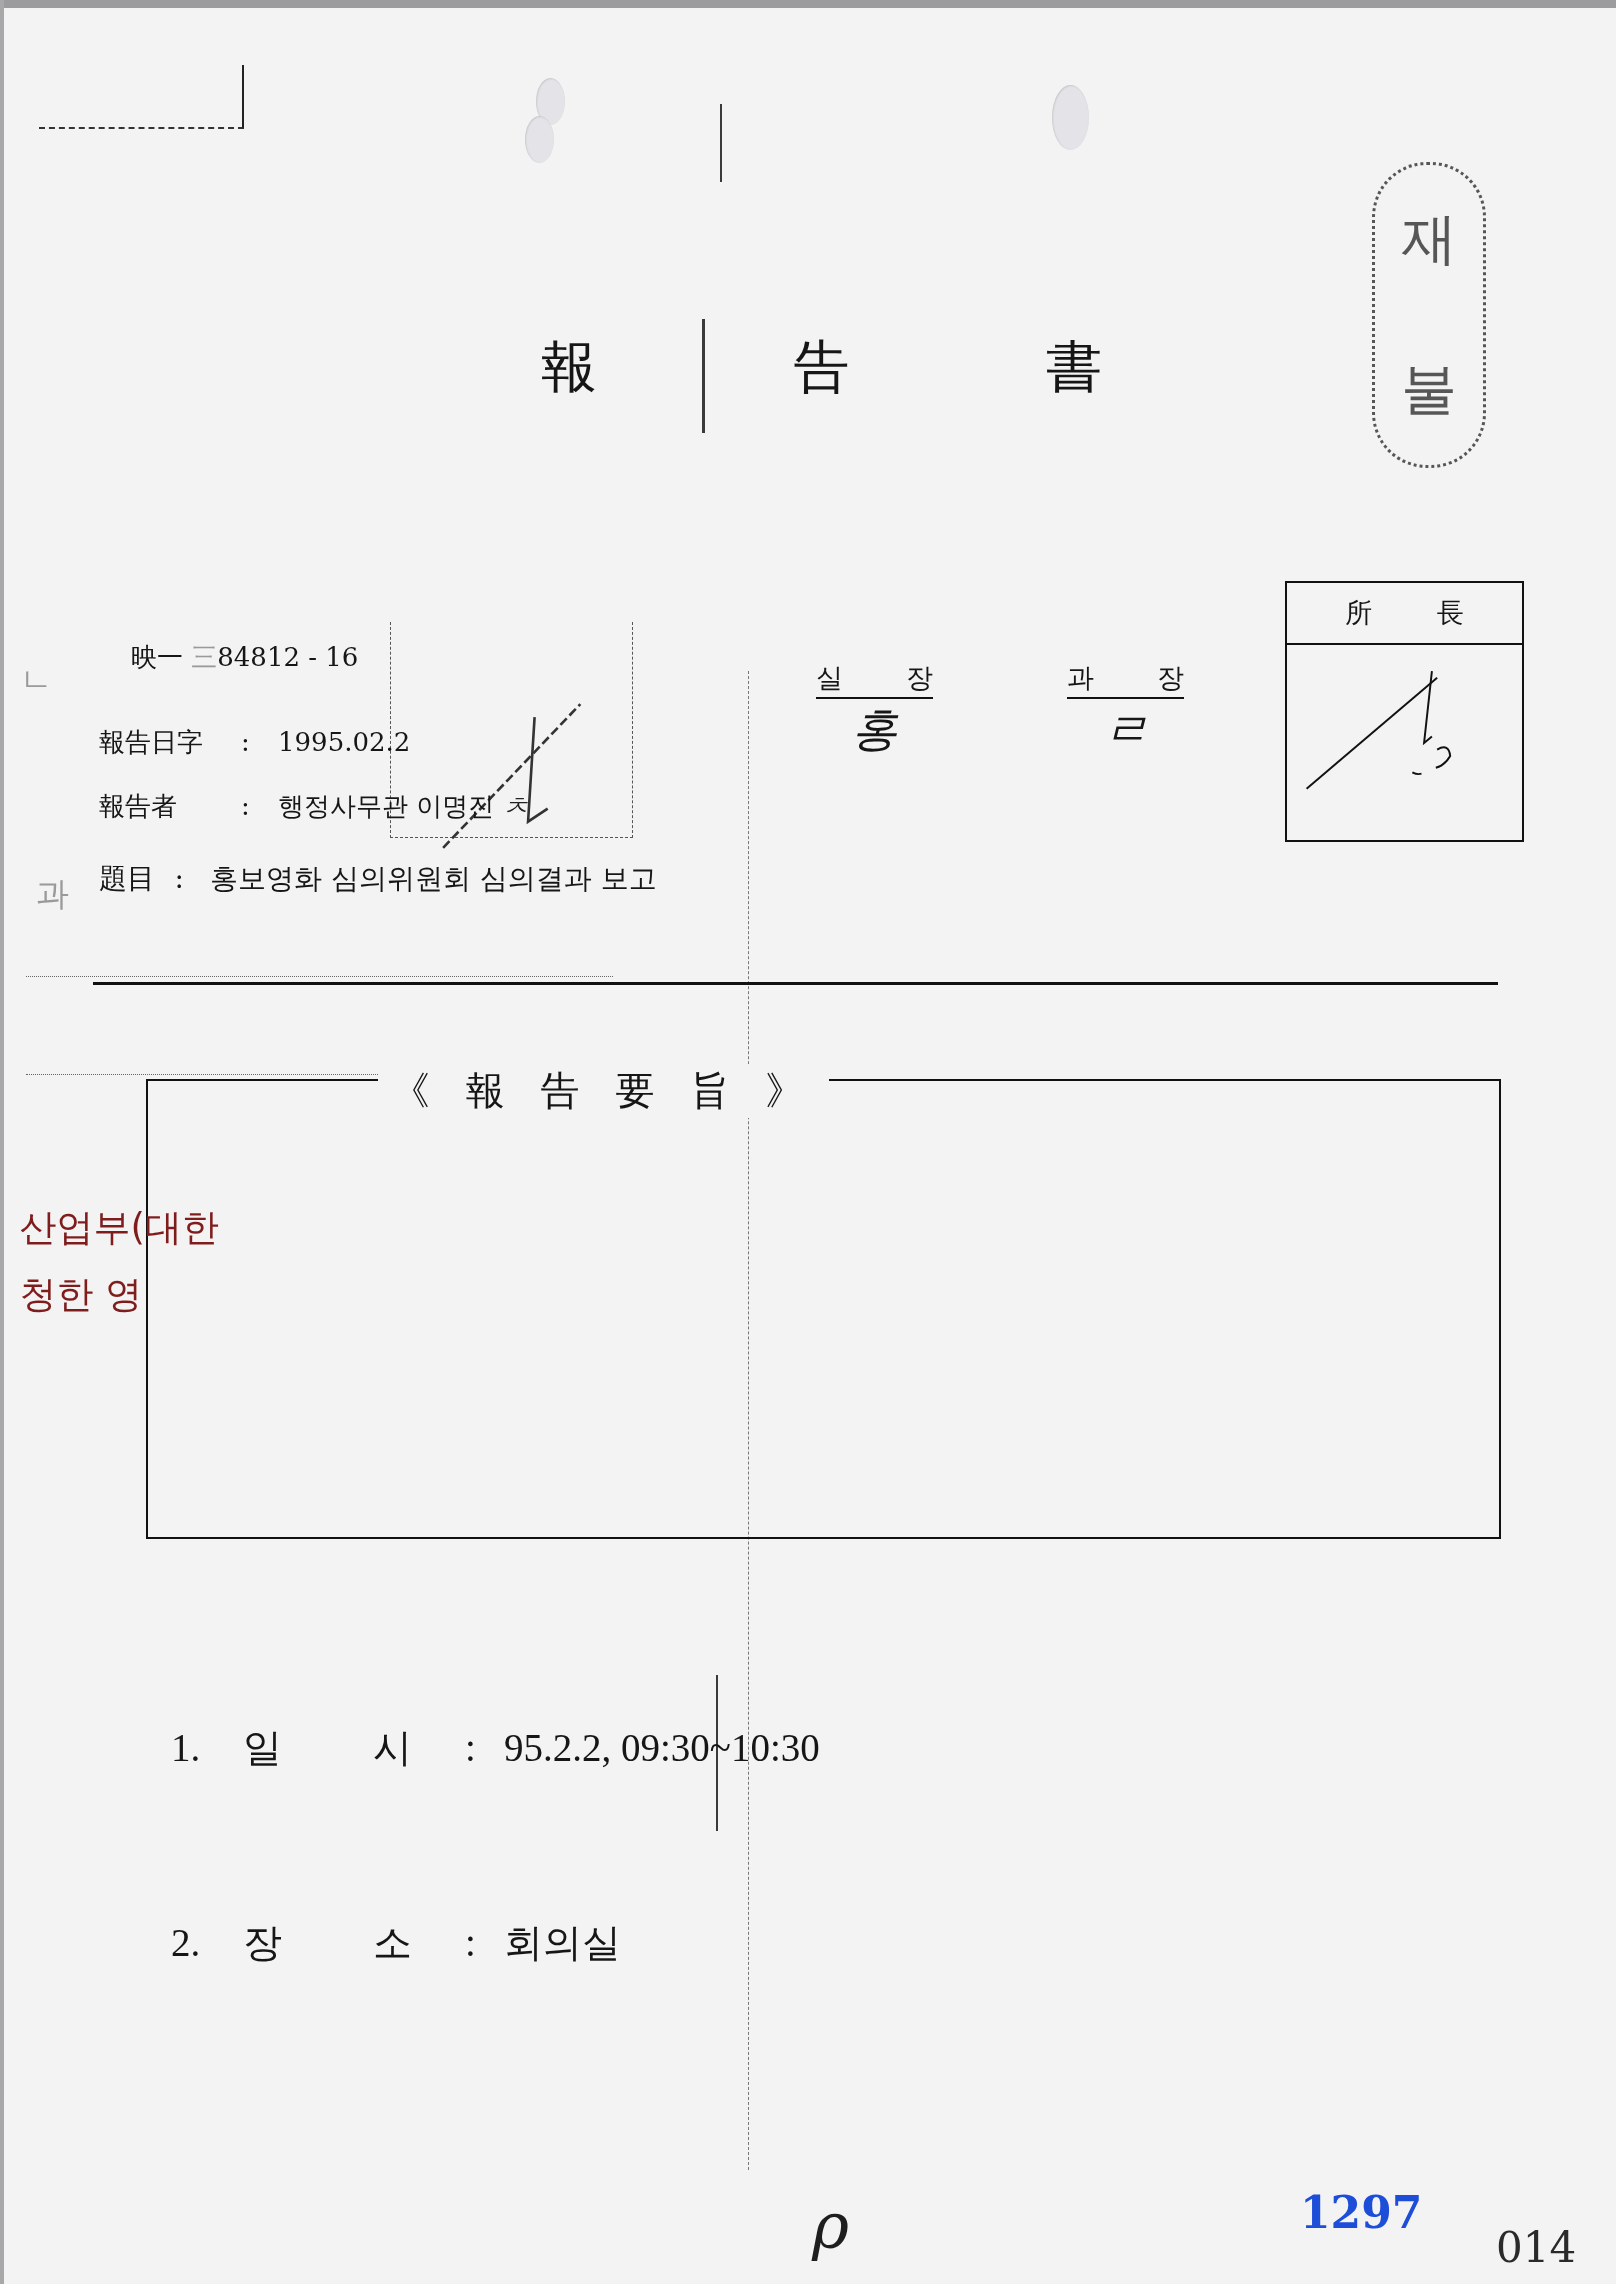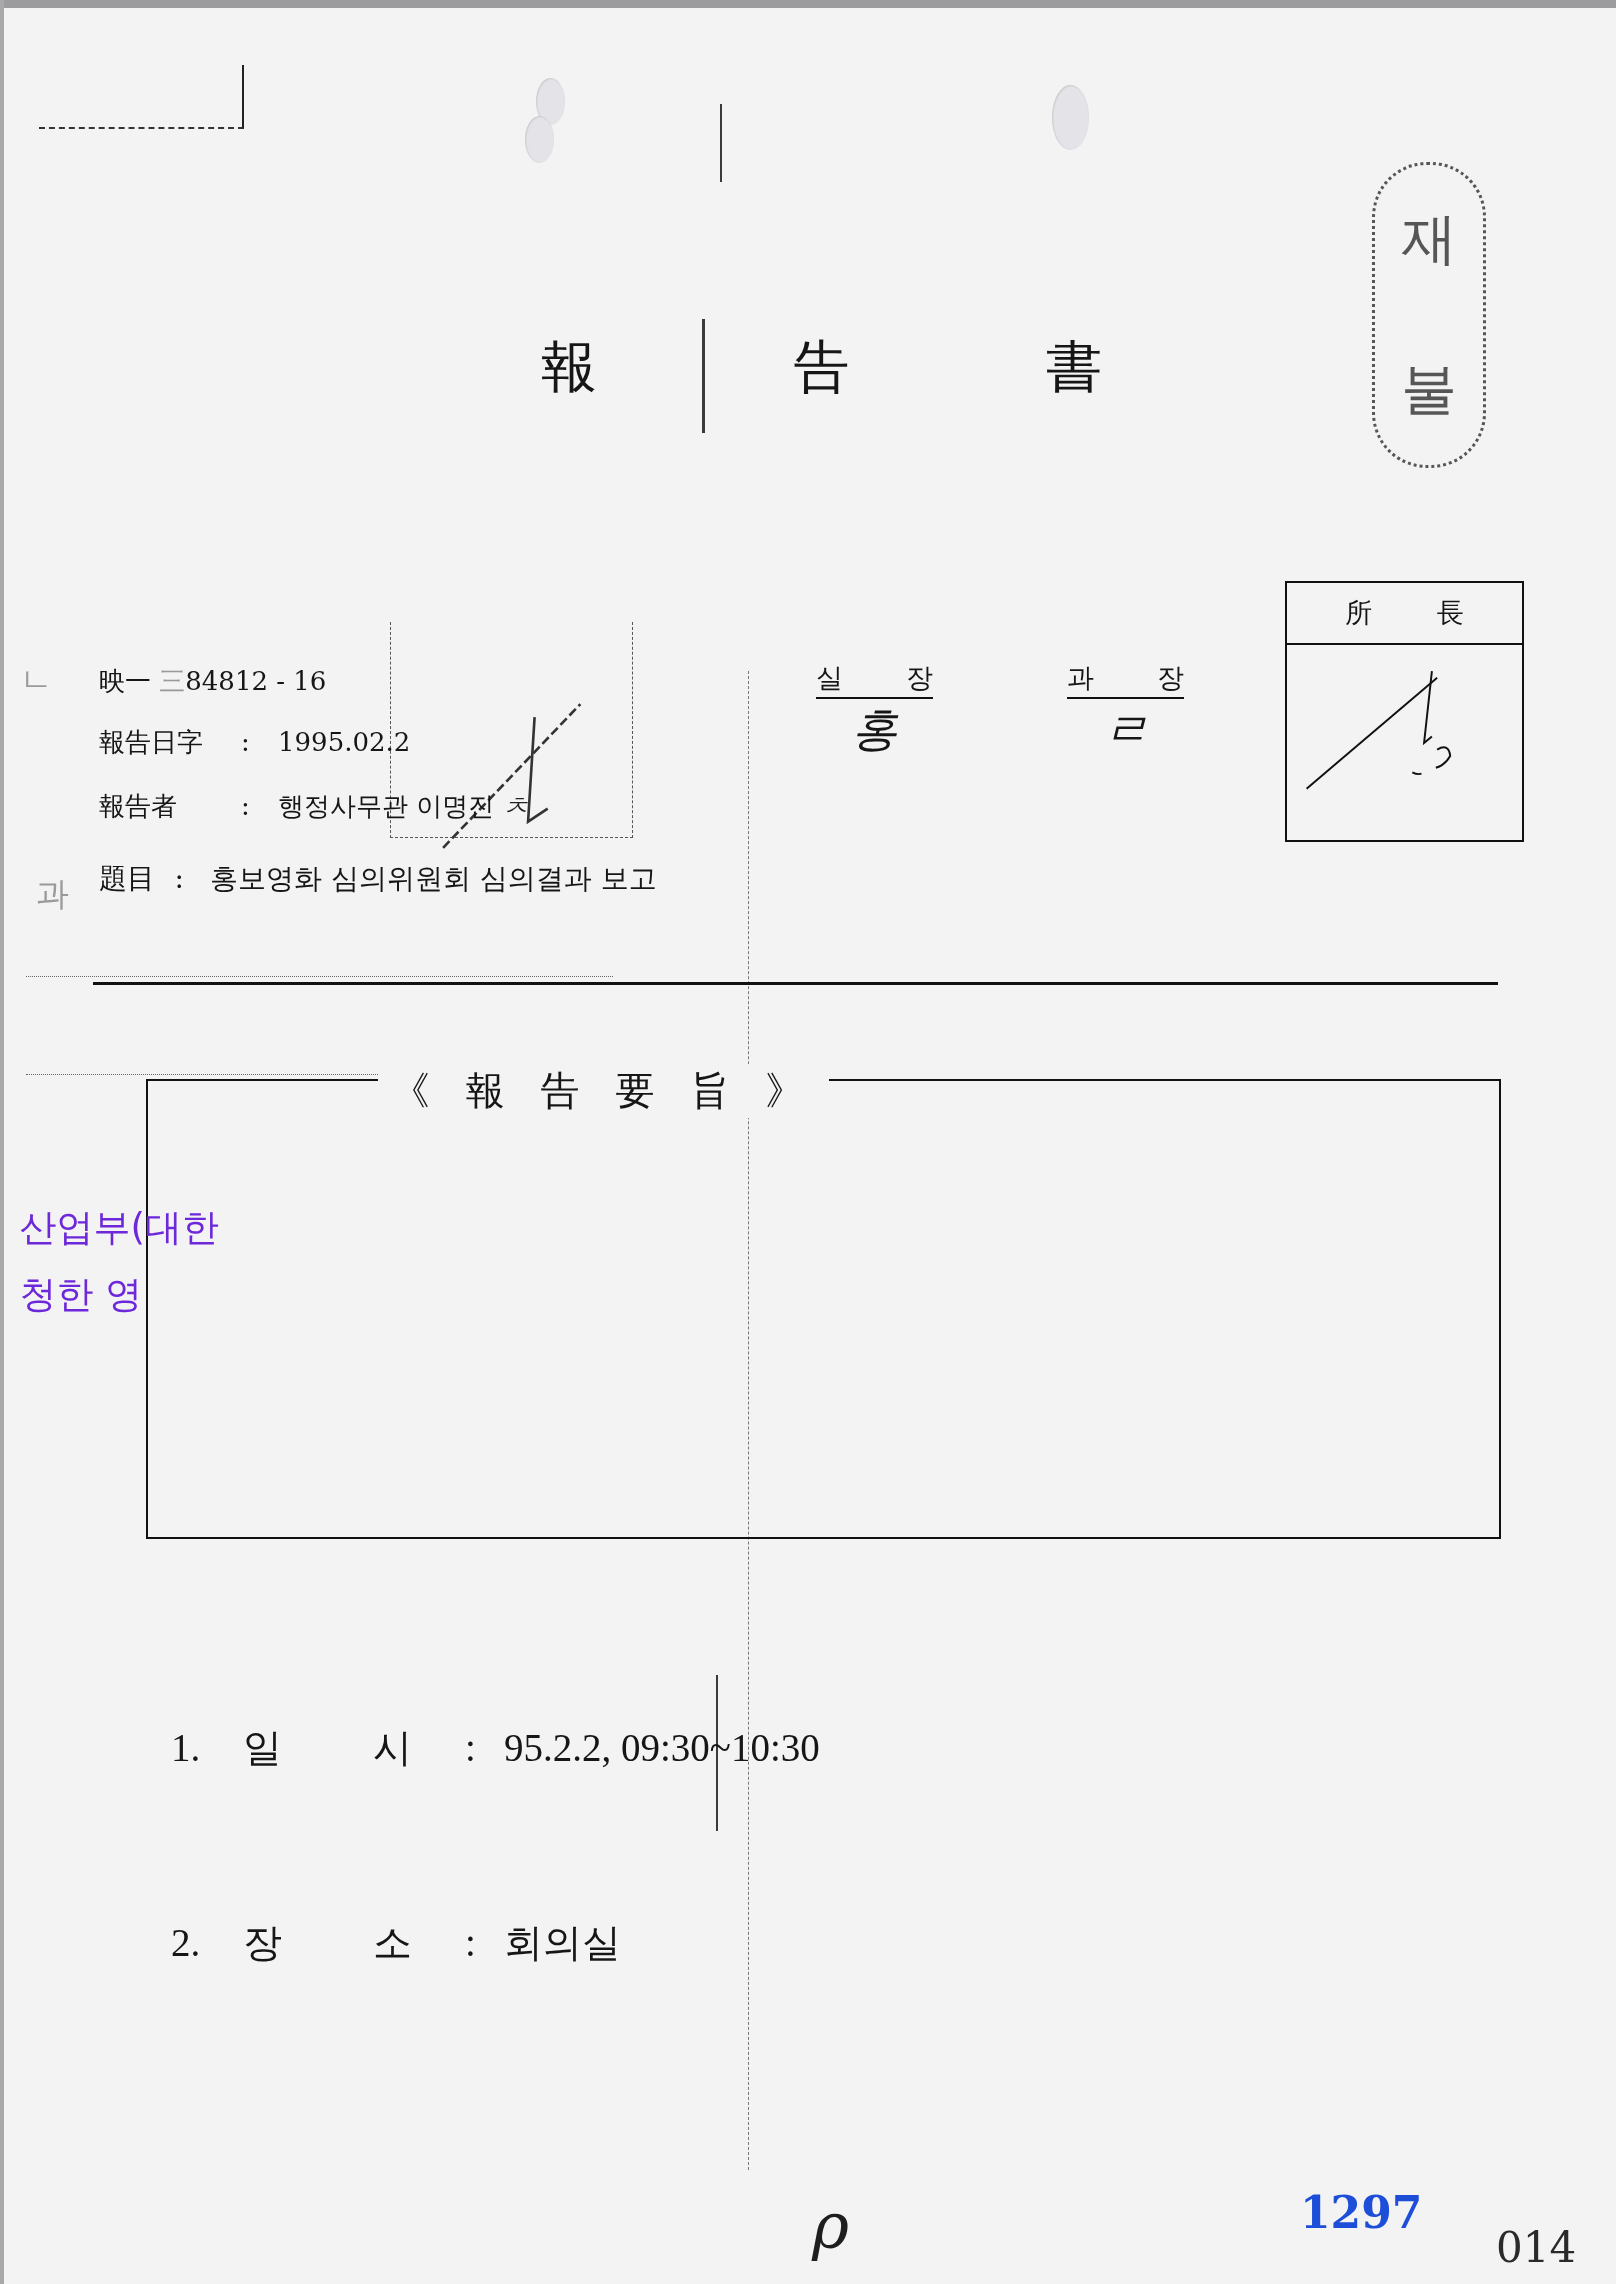--- a/index.html
+++ b/index.html
@@ -48,21 +48,21 @@
   .hr-main { position: absolute; left: 93px; top: 982px; width: 1405px; height: 2.6px; background: #111; }
   .hr-faint { position: absolute; height: 1.3px; border-top: 1.3px dotted #666; }
   .summary-box { position: absolute; left: 146px; top: 1079px; width: 1355px; height: 460px; border: 2.6px solid #111; box-sizing: border-box; }
   .summary-title {
     position: absolute; left: 378px; top: 1064px; padding: 0 13px; background: #f3f3f4;
     font-family: "DejaVu Serif", serif; font-size: 39px; letter-spacing: 11.7px; white-space: nowrap;
   }
   .summary-text { position: absolute; left: 196px; top: 1199px; width: 1291px; font-size: 38px; line-height: 70px; white-space: nowrap; font-family: "DejaVu Sans", sans-serif; }
   .summary-text .line { display: block; }
   .summary-text .indent { padding-left: 59px; }
-  .ghost { position: absolute; color: #6d28d9; font-size: 37px; white-space: nowrap; }
+  .ghost { position: absolute; color: #7f1d1d; font-size: 37px; white-space: nowrap; }
   .item { position: absolute; left: 171px; font-size: 39px; font-family: Liberation Serif, serif; white-space: nowrap; }
   .item .num { display: inline-block; width: 72px; }
   .item .key { display: inline-block; width: 222px; letter-spacing: 0; }
   .item .key .k1 { display: inline-block; width: 130px; }
   .item .colon { display: inline-block; width: 39px; }
   .page-no { position: absolute; left: 1300px; top: 2187px; font-family: "DejaVu Serif", serif; font-weight: bold; font-size: 44px; color: #1d4ed8; }
   .folio { position: absolute; left: 1496px; top: 2223px; font-family: "DejaVu Serif", serif; font-size: 42px; color: #2a2a2a; }
   .initial-p { position: absolute; left: 812px; top: 2190px; font-family: "DejaVu Serif", serif; font-style: italic; font-size: 63px; color: #1e1e1e; }
   .margin-mark { position: absolute; color: #9a9a9a; font-size: 33px; }
   svg { position: absolute; overflow: visible; }
@@ -94,21 +94,21 @@
   <span>재</span>
   <span>불</span>
 </div>
 
 <div class="stamp-box-dashed"></div>
 <svg style="left:417px; top:691px;" width="196" height="183" viewBox="0 0 300 280">
   <path d="M40 240 L250 20" stroke="#333" stroke-width="4" stroke-dasharray="14 6" fill="none"></path>
   <path d="M180 40 L170 200 L200 180" stroke="#333" stroke-width="4" fill="none"></path>
 </svg>
 
-<div class="meta" style="top:664px;">
+<div class="meta" style="top:640px;margin-left:32px;">
   <span>映一</span><span class="ghost-inline" style="color:#999;"> 三</span><span>84812 - 16</span>
 </div>
 <div class="meta" style="top:725px;">
   <span class="lbl">報告日字</span><span class="colon">:</span><span>1995.02.2</span>
 </div>
 <div class="meta" style="top:789px;">
   <span class="lbl">報告者</span><span class="colon">:</span><span>행정사무관 이명진</span><span class="handwrite"> ㅊ</span>
 </div>
 
 <div class="approval" style="left:816px; top:660px;">

